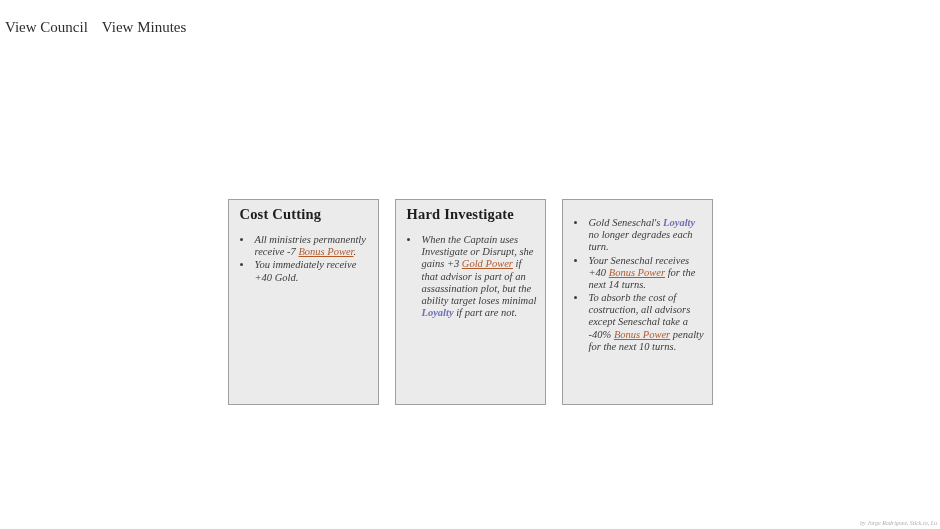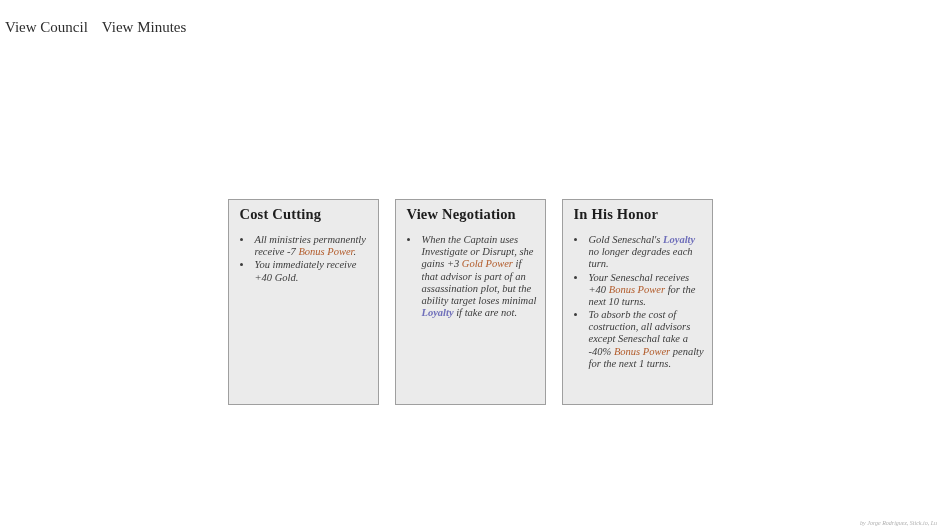--- a/index.html
+++ b/index.html
@@ -62,21 +62,21 @@
     list-style: disc;
   }
   .card li {
     font-style: italic;
     font-size: 10.5px;
     line-height: 1.16;
     color: var(--body_text);
     margin-bottom: 1px;
     padding-left: 2px;
   }
-  .kw-power { color: var(--power); }
+  .kw-power { color: var(--power); text-decoration: underline; }
   .kw-loyalty { color: var(--loyalty); font-weight: bold; }
   .credit {
     position: absolute;
     right: 3px; bottom: 3px;
     font-size: 6px;
     color: var(--credit_text);
     font-style: italic;
   }
 </style>
 </head>
@@ -95,39 +95,38 @@
       <li>
         <span>All ministries permanently receive -7 </span><span class="kw-power">Bonus Power</span><span>.</span>
       </li>
       <li>
         <span>You immediately receive +40 Gold.</span>
       </li>
     </ul>
   </section>
 
   <section class="card">
-    <h2>View Negotiation</h2>
+    <h2>Hard Investigate</h2>
     <ul>
       <li>
-        <span>When the Captain uses Investigate or Disrupt, she gains +3 </span><span class="kw-power">Gold Power</span><span> if that advisor is part of an assassination plot, but the ability target loses minimal </span><span class="kw-loyalty">Loyalty</span><span> if take are not.</span>
+        <span>When the Captain uses Investigate or Disrupt, she gains +3 </span><span class="kw-power">Gold Power</span><span> if that advisor is part of an assassination plot, but the ability target loses minimal </span><span class="kw-loyalty">Loyalty</span><span> if part are not.</span>
       </li>
     </ul>
   </section>
 
   <section class="card">
-    <h2>In His Honor</h2>
     <ul>
       <li>
         <span>Gold Seneschal's </span><span class="kw-loyalty">Loyalty</span><span> no longer degrades each turn.</span>
       </li>
       <li>
-        <span>Your Seneschal receives +40 </span><span class="kw-power">Bonus Power</span><span> for the next 10 turns.</span>
+        <span>Your Seneschal receives +40 </span><span class="kw-power">Bonus Power</span><span> for the next 14 turns.</span>
       </li>
       <li>
-        <span>To absorb the cost of costruction, all advisors except Seneschal take a -40% </span><span class="kw-power">Bonus Power</span><span> penalty for the next 1 turns.</span>
+        <span>To absorb the cost of costruction, all advisors except Seneschal take a -40% </span><span class="kw-power">Bonus Power</span><span> penalty for the next 10 turns.</span>
       </li>
     </ul>
   </section>
 
 </main>
 
 <footer class="credit">
   <span>by Jorge Rodriguez, Stick.io, Lu</span>
 </footer>
 

